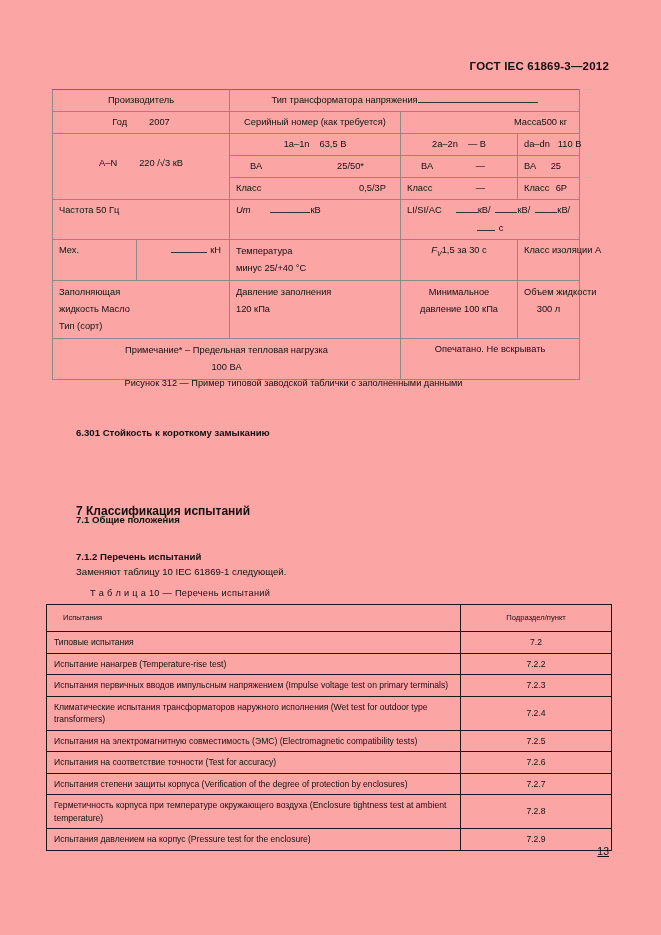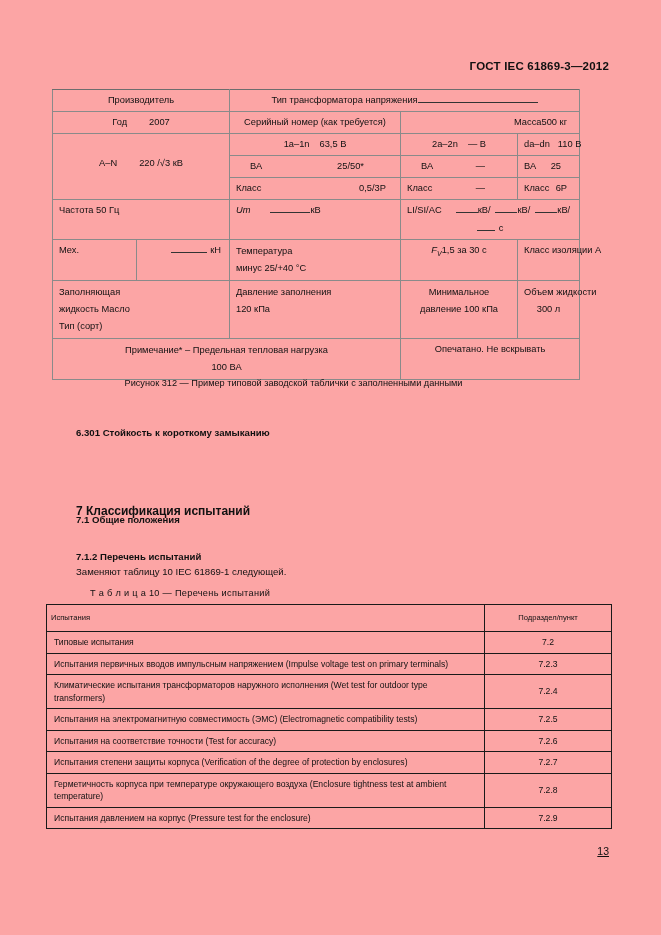--- a/index.html
+++ b/index.html
@@ -127,21 +127,21 @@
     border: 1px solid #1a1a1a;
     padding: 4px 7px 4px 7px;
     vertical-align: middle;
     font-weight: normal;
     line-height: 12.5px;
   }
   .tests .hdr {
     text-align: center;
     font-size: 7.6px;
     height: 20px;
-    padding: 3px 4px;
+    padding: 3px 16px;
   }
   .tests .num { text-align: center; width: 118px; }
   .tests .desc { text-align: left; }
 
   
   .pageno {
     position: absolute;
     right: 52px;
     top: 845px;
     font-size: 10.5px;
@@ -364,20 +364,24 @@
         <th class="hdr desc">Испытания</th>
         <th class="hdr num">Подраздел/пункт</th>
       </tr>
     </thead>
     <tbody>
       <tr>
         <td class="desc">Типовые испытания</td>
         <td class="num">7.2</td>
       </tr>
       <tr>
+        <td class="desc">Испытание нанагрев (Temperature-rise test)</td>
+        <td class="num">7.2.2</td>
+      </tr>
+      <tr>
         <td class="desc">Испытания первичных вводов импульсным напряжением (Impulse voltage test on primary terminals)</td>
         <td class="num">7.2.3</td>
       </tr>
       <tr>
         <td class="desc">Климатические испытания трансформаторов наружного исполнения (Wet test for outdoor type transformers)</td>
         <td class="num">7.2.4</td>
       </tr>
       <tr>
         <td class="desc">Испытания на электромагнитную совместимость (ЭМС) (Electromagnetic compatibility tests)</td>
         <td class="num">7.2.5</td>

